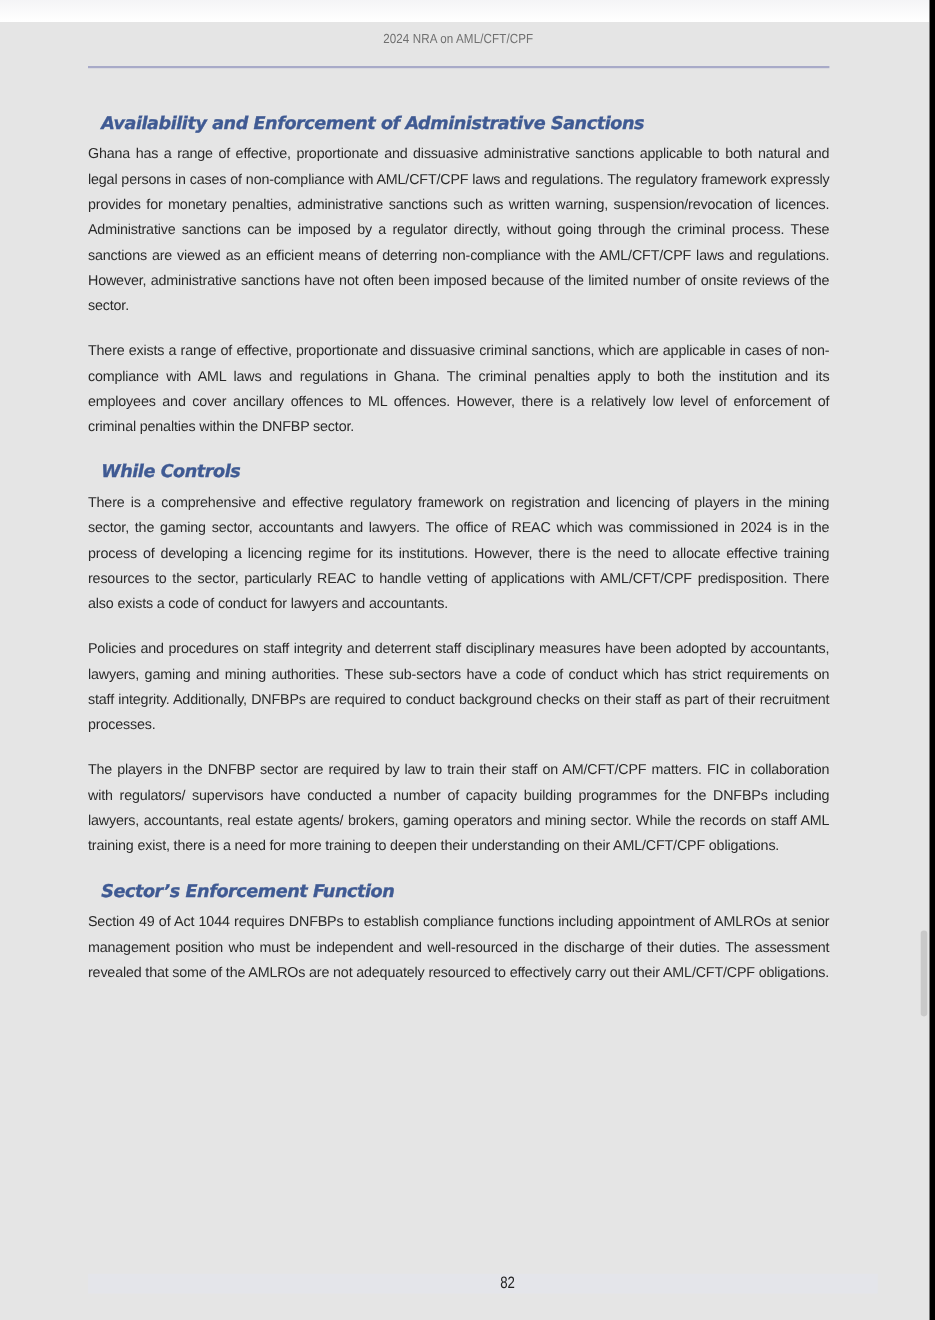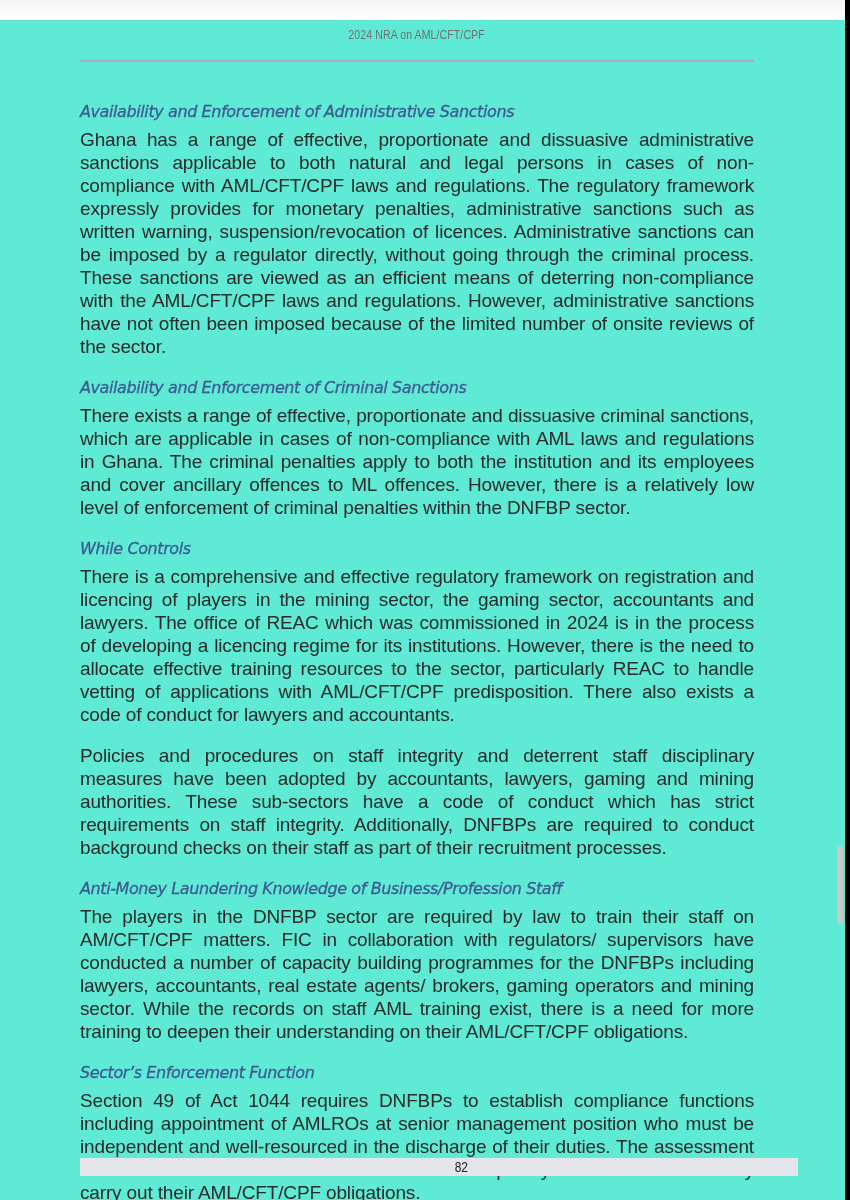--- a/index.html
+++ b/index.html
@@ -13,21 +13,21 @@
       position: relative;
       overflow: hidden;
       font-family: "Liberation Sans", "DejaVu Sans", sans-serif;
     }
     .page {
       position: absolute;
       left: 0;
       top: 0;
       width: 845px;
       height: 1200px;
-      background: #5eead4;
+      background: #e5e5e5;
     }
     .top-shade {
       position: absolute;
       left: 0; top: 0;
       width: 845px; height: 20px;
       background: linear-gradient(#f4f4f6, #ffffff);
     }
     .right-edge {
       position: absolute;
       right: 0; top: 0;
@@ -60,31 +60,31 @@
       top: 100px;
       left: 80px;
       width: 674px;
     }
     .section {
       margin: 0 0 18px 0;
     }
     .section-heading {
       font-family: "DejaVu Sans", sans-serif;
       font-style: italic;
-      font-weight: normal;
+      font-weight: bold;
       font-size: 16px;
       color: #3f5a93;
-      margin: 0 0 4px 0;
+      margin: 0 0 4px 12px;
       line-height: 24px;
       letter-spacing: -0.4px;
       -webkit-text-stroke: 0.3px #3f5a93;
     }
     .section-body {
       font-family: "Liberation Sans", sans-serif;
-      font-size: 19px;
+      font-size: 13px;
       line-height: 23px;
       color: #2a2a2a;
       margin: 0;
       text-align: justify;
       letter-spacing: -0.15px;
     }
     .footer-bar {
       position: absolute;
       top: 1158px;
       left: 80px;
@@ -121,35 +121,33 @@
   <div class="running-header">2024 NRA on AML/CFT/CPF</div>
   <div class="header-rule"></div>
 
   <div class="content">
     <div class="section">
       <h2 class="section-heading">Availability and Enforcement of Administrative Sanctions</h2>
       <p class="section-body">Ghana has a range of effective, proportionate and dissuasive administrative sanctions applicable to both natural and legal persons in cases of non-compliance with AML/CFT/CPF laws and regulations. The regulatory framework expressly provides for monetary penalties, administrative sanctions such as written warning, suspension/revocation of licences. Administrative sanctions can be imposed by a regulator directly, without going through the criminal process. These sanctions are viewed as an efficient means of deterring non-compliance with the AML/CFT/CPF laws and regulations. However, administrative sanctions have not often been imposed because of the limited number of onsite reviews of the sector.</p>
     </div>
 
     <div class="section">
-      <h2 class="section-heading">Availability and Enforcement of Criminal Sanctions</h2>
       <p class="section-body">There exists a range of effective, proportionate and dissuasive criminal sanctions, which are applicable in cases of non-compliance with AML laws and regulations in Ghana. The criminal penalties apply to both the institution and its employees and cover ancillary offences to ML offences. However, there is a relatively low level of enforcement of criminal penalties within the DNFBP sector.</p>
     </div>
 
     <div class="section">
       <h2 class="section-heading">While Controls</h2>
       <p class="section-body">There is a comprehensive and effective regulatory framework on registration and licencing of players in the mining sector, the gaming sector, accountants and lawyers. The office of REAC which was commissioned in 2024 is in the process of developing a licencing regime for its institutions. However, there is the need to allocate effective training resources to the sector, particularly REAC to handle vetting of applications with AML/CFT/CPF predisposition. There also exists a code of conduct for lawyers and accountants.</p>
     </div>
 
     <div class="section">
       <p class="section-body">Policies and procedures on staff integrity and deterrent staff disciplinary measures have been adopted by accountants, lawyers, gaming and mining authorities. These sub-sectors have a code of conduct which has strict requirements on staff integrity. Additionally, DNFBPs are required to conduct background checks on their staff as part of their recruitment processes.</p>
     </div>
 
     <div class="section">
-      <h2 class="section-heading">Anti-Money Laundering Knowledge of Business/Profession Staff</h2>
       <p class="section-body">The players in the DNFBP sector are required by law to train their staff on AM/CFT/CPF matters. FIC in collaboration with regulators/ supervisors have conducted a number of capacity building programmes for the DNFBPs including lawyers, accountants, real estate agents/ brokers, gaming operators and mining sector. While the records on staff AML training exist, there is a need for more training to deepen their understanding on their AML/CFT/CPF obligations.</p>
     </div>
 
     <div class="section">
       <h2 class="section-heading">Sector’s Enforcement Function</h2>
       <p class="section-body">Section 49 of Act 1044 requires DNFBPs to establish compliance functions including appointment of AMLROs at senior management position who must be independent and well-resourced in the discharge of their duties. The assessment revealed that some of the AMLROs are not adequately resourced to effectively carry out their AML/CFT/CPF obligations.</p>
     </div>
   </div>
 
   <div class="footer-bar">

